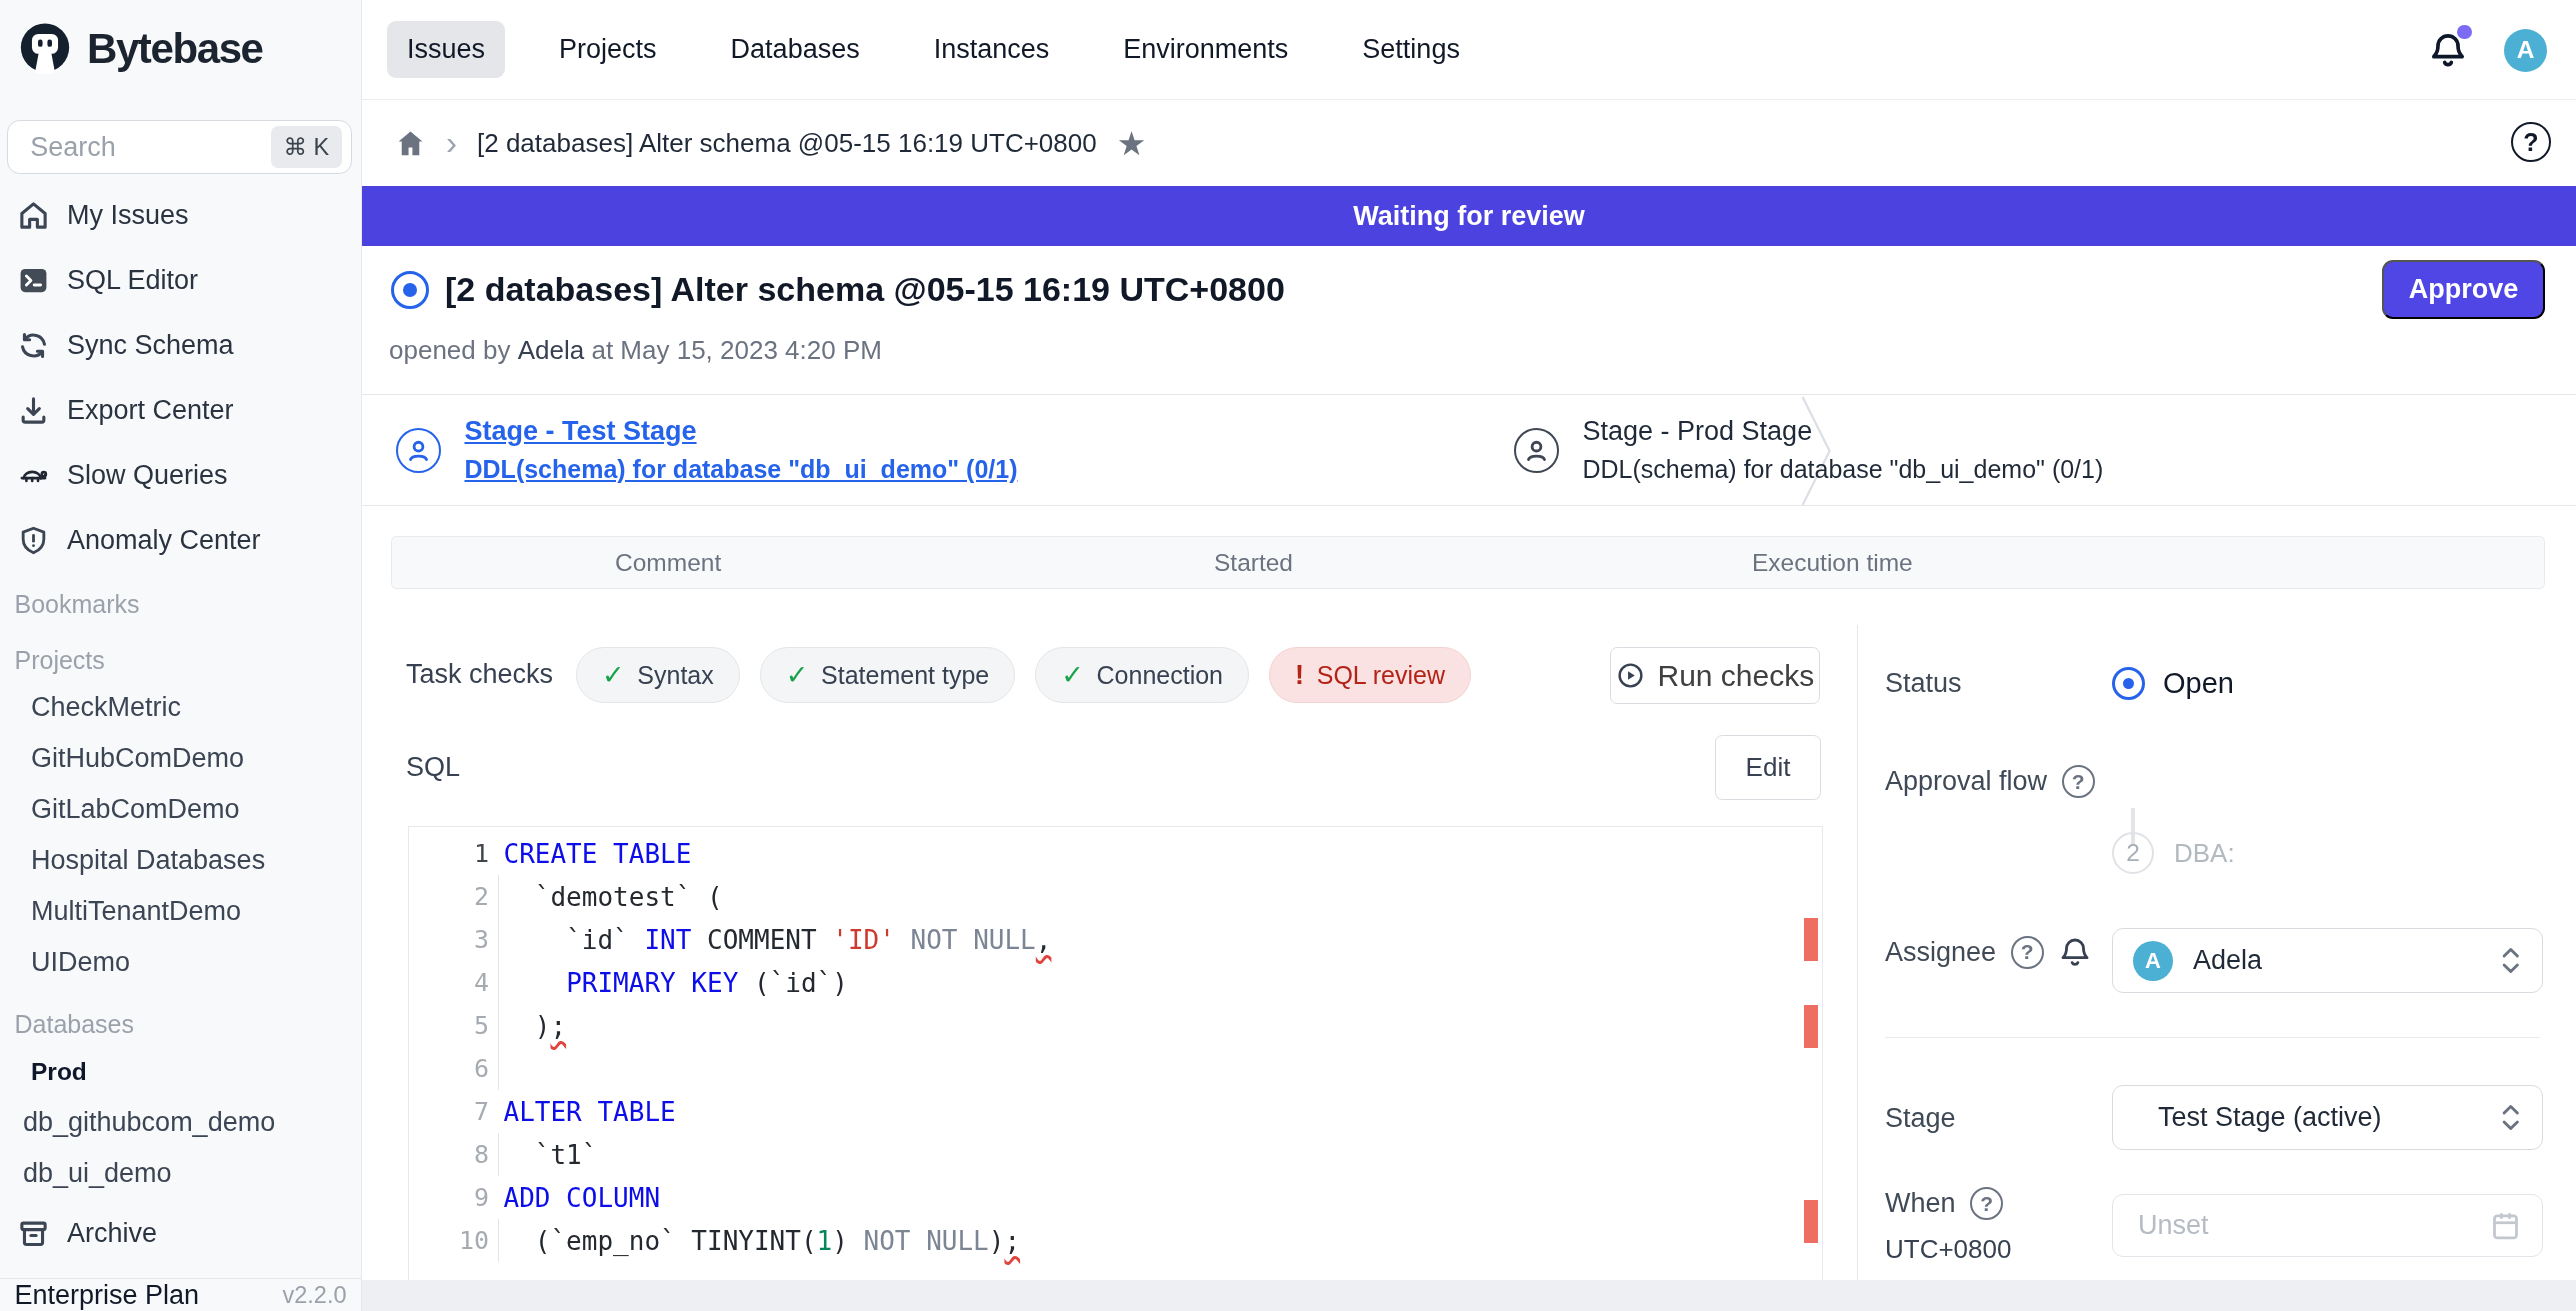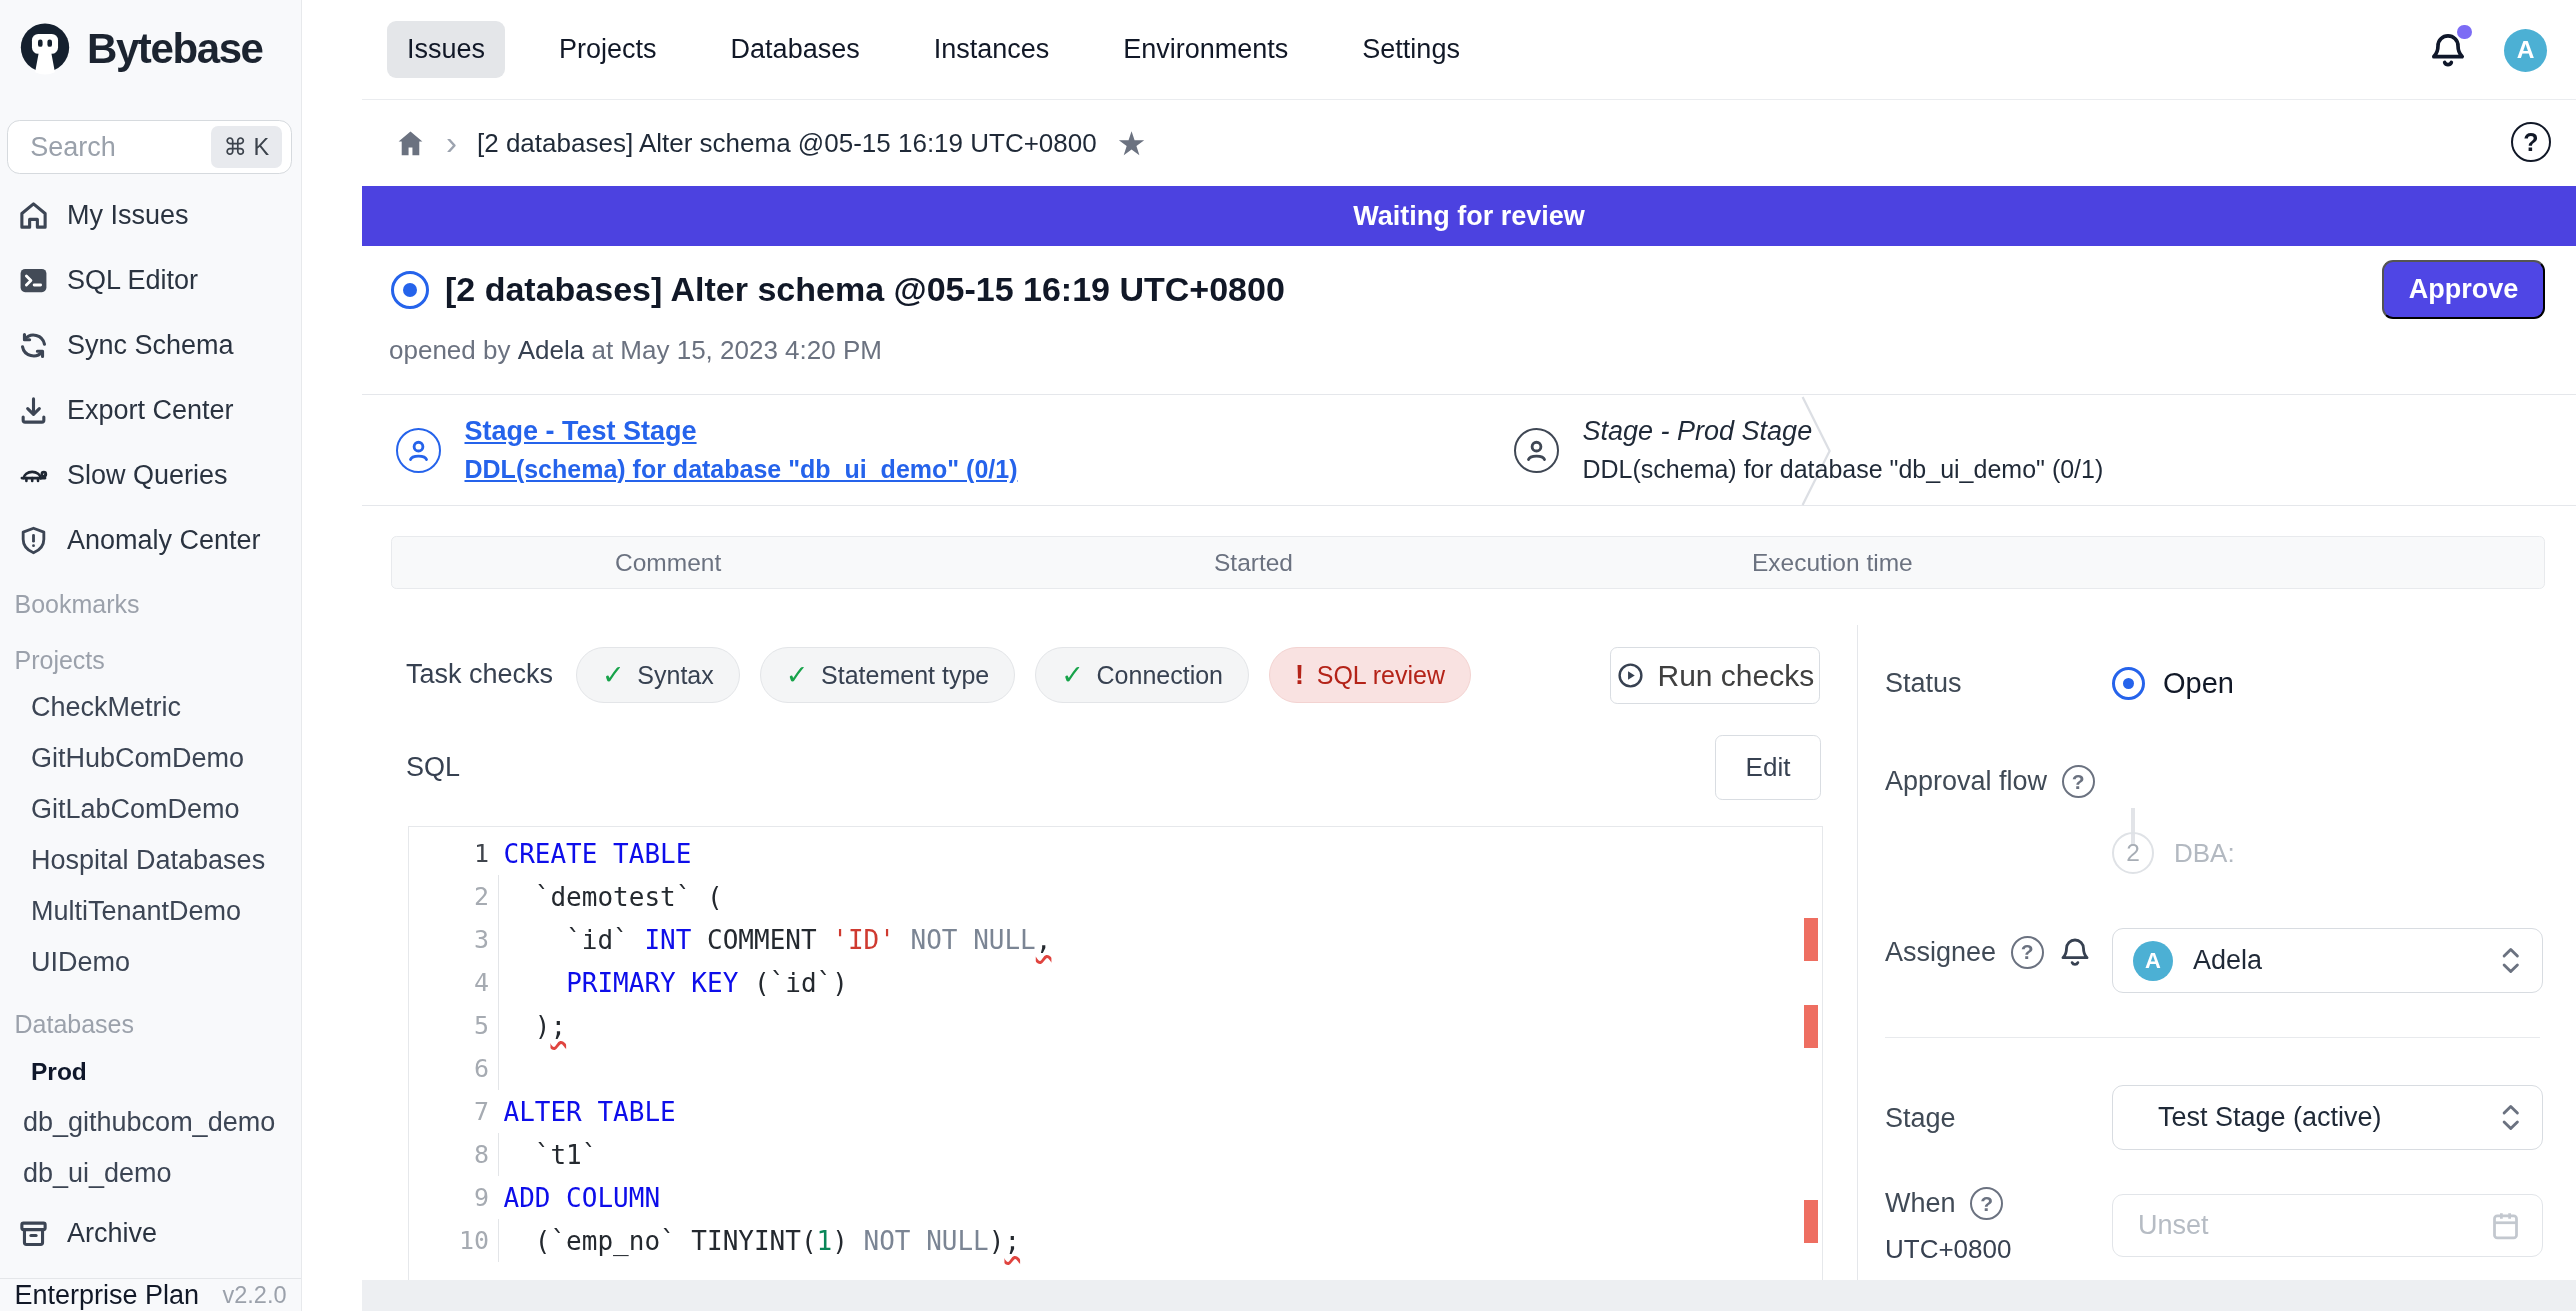--- a/index.html
+++ b/index.html
@@ -2,21 +2,21 @@
 <html style="font-size:14.5px"><head>
 <meta charset="utf-8">
 <style>
   * { margin:0; padding:0; box-sizing:border-box; }
   html,body { background:#fff; }
   .screen { position:relative; width:2576px; height:1312px; overflow:hidden;
             font-family:"Liberation Sans", sans-serif; color:#1f2937; background:#fff; }
   svg { display:block; }
 
   
-  .sidebar { position:absolute; left:0; top:0; width:302px; height:1312px;
+  .sidebar { position:absolute; left:0; top:0; width:362px; height:1312px;
              background:#f8f9fb; border-right:0.9px solid #e7e9ec; z-index:3; }
   .logo { position:absolute; left:16.3px; top:20px; display:flex; align-items:center; gap:12.7px; }
   .logo-text { font-size:42px; font-weight:800; color:#1c2430; letter-spacing:-1.4px; }
   .searchbox { position:absolute; left:7.2px; right:9px; top:120px; height:54px; background:#fff;
                border:0.9px solid #d6dade; border-radius:12.7px; display:flex; align-items:center; padding:0 9px 0 22px; }
   .searchbox input { flex:1; border:none; outline:none; font-size:27px; color:#111827; background:transparent;
                      font-family:"Liberation Sans", sans-serif; min-width:0; }
   .searchbox input::placeholder { color:#9aa1ab; }
   .kbd { background:#e8eaee; border-radius:7.2px; font-size:23.5px; color:#3c434c; padding:7.2px 12.7px; white-space:nowrap; }
   .sidenav { position:absolute; left:0; right:0; top:183px; }
@@ -78,21 +78,21 @@
             border-top:0.9px solid #e5e7eb; border-bottom:0.9px solid #e5e7eb; }
   .stagecell { position:absolute; top:0; height:100%; display:flex; align-items:center; cursor:pointer; }
   .stagecell.c1 { left:34px; }
   .stagecell.c2 { left:1152px; }
   .pring { width:45px; height:45px; border-radius:50%; border:2.7px solid; display:flex; align-items:center; justify-content:center; flex:none; }
   .pring.blue { border-color:#2563eb; }
   .pring.gray { border-color:#3f4754; }
   .stagetxt { margin-left:23.5px; display:flex; flex-direction:column; gap:8.2px; }
   .st1a { font-size:27px; font-weight:700; color:#2563eb; text-decoration:underline; }
   .st2a { font-size:25px; font-weight:600; color:#2563eb; text-decoration:underline; }
-  .st1b { font-size:27px; font-weight:500; color:#1f2937;font-style:italic; }
+  .st1b { font-size:27px; font-weight:500; color:#1f2937; }
   .st2b { font-size:25px; color:#1f2937; }
   .stagechev { position:absolute; left:1437px; top:0; }
 
   
   .ttable { position:absolute; left:391px; top:536px; width:2154px; height:53px; background:#f8f9fa;
             border:0.9px solid #e8eaed; border-radius:5.4px; }
   .ttable span { position:absolute; top:50%; transform:translateY(-50%); font-size:24.5px; color:#6b7280; }
   .tc0 { left:223px; } .tc1 { left:822px; } .tc2 { left:1360px; }
 
   

